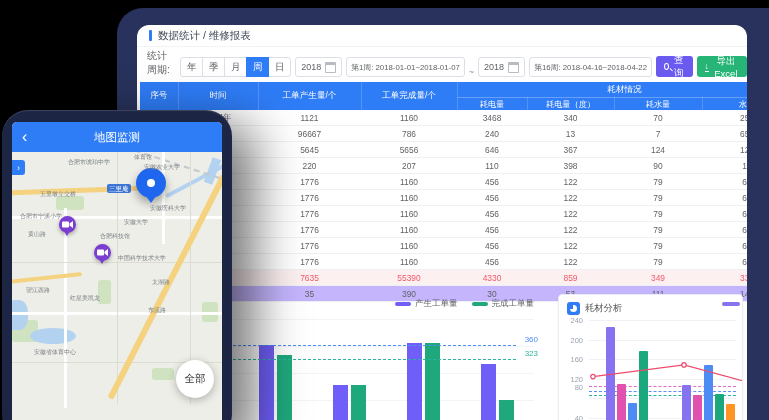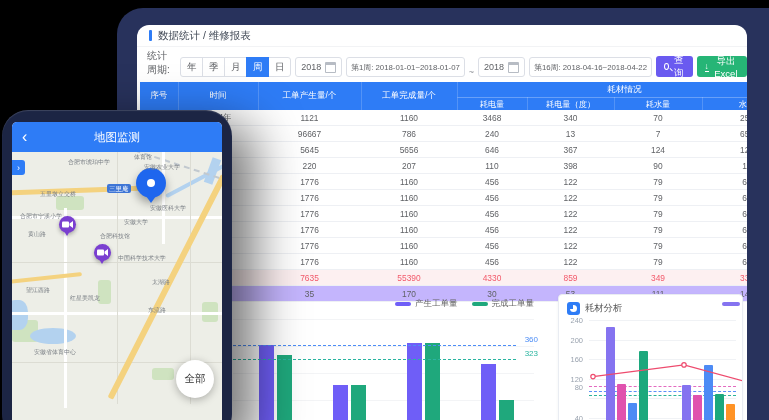--- a/index.html
+++ b/index.html
@@ -277,21 +277,21 @@
             <td>55390</td>
             <td>4330</td>
             <td>859</td>
             <td>349</td>
             <td>334</td>
           </tr>
           <tr class="avg">
             <td></td>
             <td>平均值</td>
             <td>35</td>
-            <td>170</td>
+            <td>390</td>
             <td>30</td>
             <td>53</td>
             <td>111</td>
             <td>140</td>
           </tr>
         </tbody>
     </table>
 
     <div class="charts">
       <div class="chart-left">

